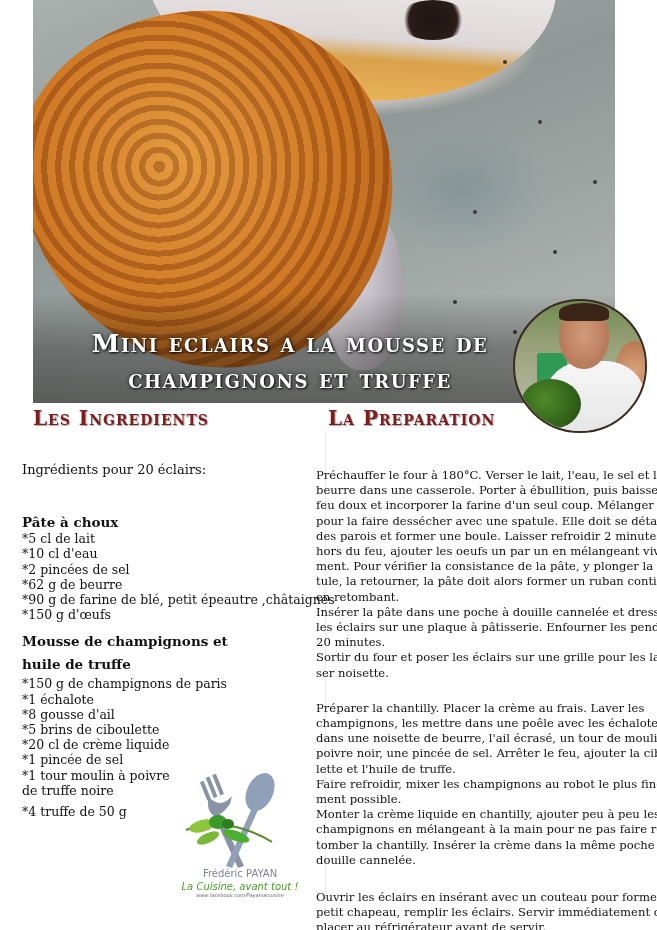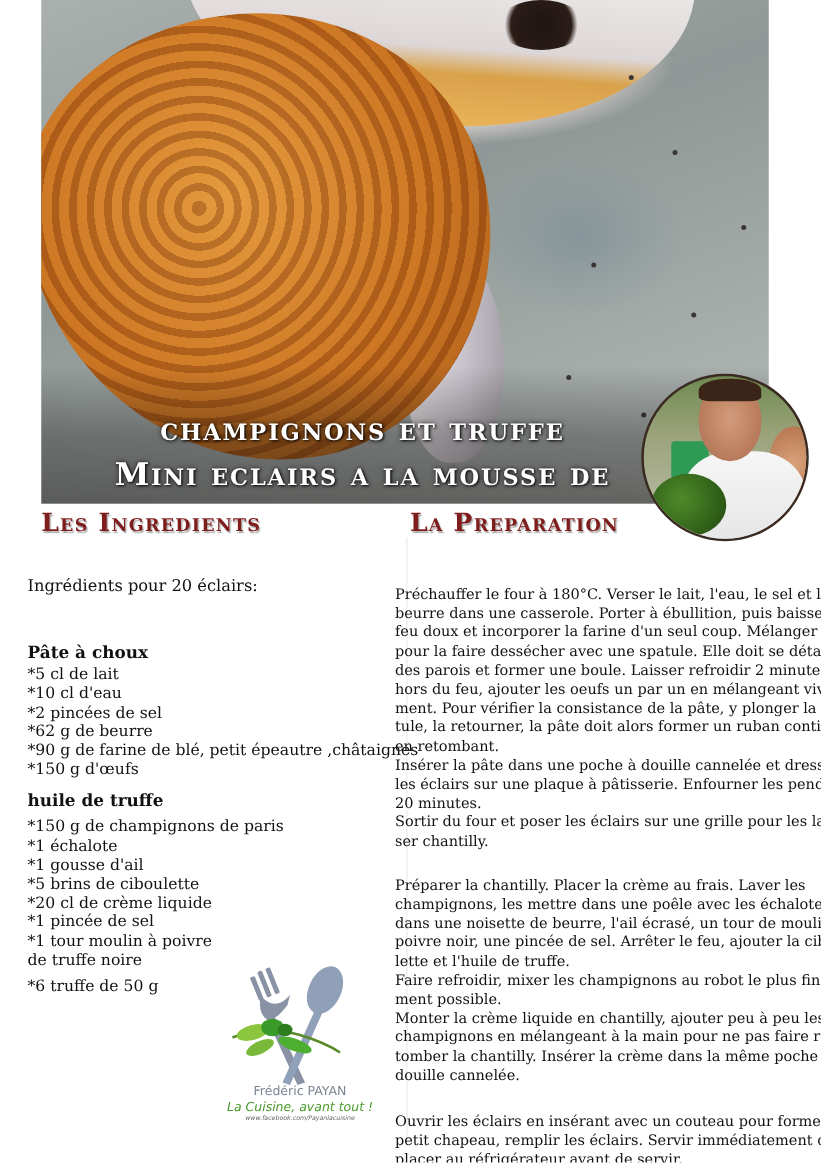--- a/index.html
+++ b/index.html
@@ -141,22 +141,22 @@
   <span class="speck" style="left:505px;top:120px"></span>
   <span class="speck" style="left:440px;top:210px"></span>
   <span class="speck" style="left:520px;top:250px"></span>
   <span class="speck" style="left:560px;top:180px"></span>
   <span class="speck" style="left:420px;top:300px"></span>
   <span class="speck" style="left:480px;top:330px"></span>
   <div class="hero-shade"></div>
 </div>
 
 <div class="hero-title" style="left:20px">
+  <div>Mini eclairs a la mousse de</div>
   <div>champignons et truffe</div>
-  <div>Mini eclairs a la mousse de</div>
 </div>
 
 <div class="avatar">
   <div class="avatar-bin"></div>
   <div class="avatar-woman"></div>
   <div class="avatar-jacket"></div>
   <div class="avatar-head"></div>
   <div class="avatar-hair"></div>
   <div class="avatar-basil"></div>
 </div>
@@ -171,31 +171,32 @@
 
   <div class="ing-heading">Pâte à choux</div>
   <div class="ing-line">*5 cl de lait</div>
   <div class="ing-line">*10 cl d'eau</div>
   <div class="ing-line">*2 pincées de sel</div>
   <div class="ing-line">*62 g de beurre</div>
   <div class="ing-line">*90 g de farine de blé, petit épeautre ,châtaignes</div>
   <div class="ing-line">*150 g d'œufs</div>
 
   <div class="ing-heading h2">
+    <div>Mousse de champignons et</div>
     <div>huile de truffe</div>
   </div>
   <div class="ing-line">*150 g de champignons de paris</div>
   <div class="ing-line">*1 échalote</div>
-  <div class="ing-line">*1 gousse d'ail</div>
+  <div class="ing-line">*8 gousse d'ail</div>
   <div class="ing-line">*5 brins de ciboulette</div>
   <div class="ing-line">*20 cl de crème liquide</div>
   <div class="ing-line">*1 pincée de sel</div>
   <div class="ing-line">*1 tour moulin à poivre</div>
   <div class="ing-line">de truffe noire</div>
-  <div class="ing-line ing-gap">*6 truffe de 50 g</div>
+  <div class="ing-line ing-gap">*4 truffe de 50 g</div>
 </div>
 
 <div class="logo">
   <svg width="120" height="100" viewBox="0 0 120 100">
 
     <g fill="#8a93a6">
       <rect x="28" y="6" width="4" height="20" rx="1" transform="rotate(-22 40 30)"></rect>
       <rect x="35" y="4" width="4" height="22" rx="1" transform="rotate(-22 40 30)"></rect>
       <rect x="42" y="4" width="4" height="22" rx="1" transform="rotate(-22 40 30)"></rect>
       <path d="M28 26 Q40 40 52 26 L50 34 Q44 42 40 44 L64 96 L58 98 L34 46 Q28 42 28 34 Z"></path>
@@ -228,21 +229,21 @@
     <span class="prep-line">pour la faire dessécher avec une spatule. Elle doit se détacher</span>
     <span class="prep-line">des parois et former une boule. Laisser refroidir 2 minutes</span>
     <span class="prep-line">hors du feu, ajouter les oeufs un par un en mélangeant vive-</span>
     <span class="prep-line">ment. Pour vérifier la consistance de la pâte, y plonger la spa-</span>
     <span class="prep-line">tule, la retourner, la pâte doit alors former un ruban continu</span>
     <span class="prep-line">en retombant.</span>
     <span class="prep-line">Insérer la pâte dans une poche à douille cannelée et dresser</span>
     <span class="prep-line">les éclairs sur une plaque à pâtisserie. Enfourner les pendant</span>
     <span class="prep-line">20 minutes.</span>
     <span class="prep-line">Sortir du four et poser les éclairs sur une grille pour les lais-</span>
-    <span class="prep-line">ser chantilly.</span>
+    <span class="prep-line">ser noisette.</span>
   </div>
   <div class="prep-para p2">
     <span class="prep-line">Préparer la chantilly. Placer la crème au frais. Laver les</span>
     <span class="prep-line">champignons, les mettre dans une poêle avec les échalotes</span>
     <span class="prep-line">dans une noisette de beurre, l'ail écrasé, un tour de moulin à</span>
     <span class="prep-line">poivre noir, une pincée de sel. Arrêter le feu, ajouter la cibou-</span>
     <span class="prep-line">lette et l'huile de truffe.</span>
     <span class="prep-line">Faire refroidir, mixer les champignons au robot le plus fine-</span>
     <span class="prep-line">ment possible.</span>
     <span class="prep-line">Monter la crème liquide en chantilly, ajouter peu à peu les</span>

